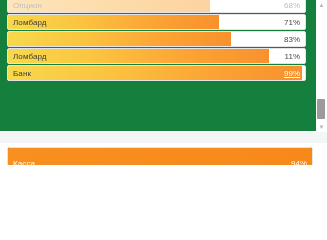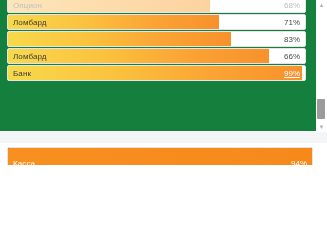--- a/index.html
+++ b/index.html
@@ -200,21 +200,21 @@
           <div class="row-label">Ломбард</div>
           <div class="row-value">71%</div>
         </div>
         <div class="row">
           <div class="row-fill" style="width: 75%;"></div>
           <div class="row-value">83%</div>
         </div>
         <div class="row">
           <div class="row-fill" style="width: 88%;"></div>
           <div class="row-label">Ломбард</div>
-          <div class="row-value">66%</div>
+          <div class="row-value">11%</div>
         </div>
         <div class="row value-inside">
           <div class="row-fill" style="width: 99%;"></div>
           <div class="row-label">Банк</div>
           <div class="row-value">99%</div>
         </div>
       </div>
   </div>
 
   <div class="scrollbar">

